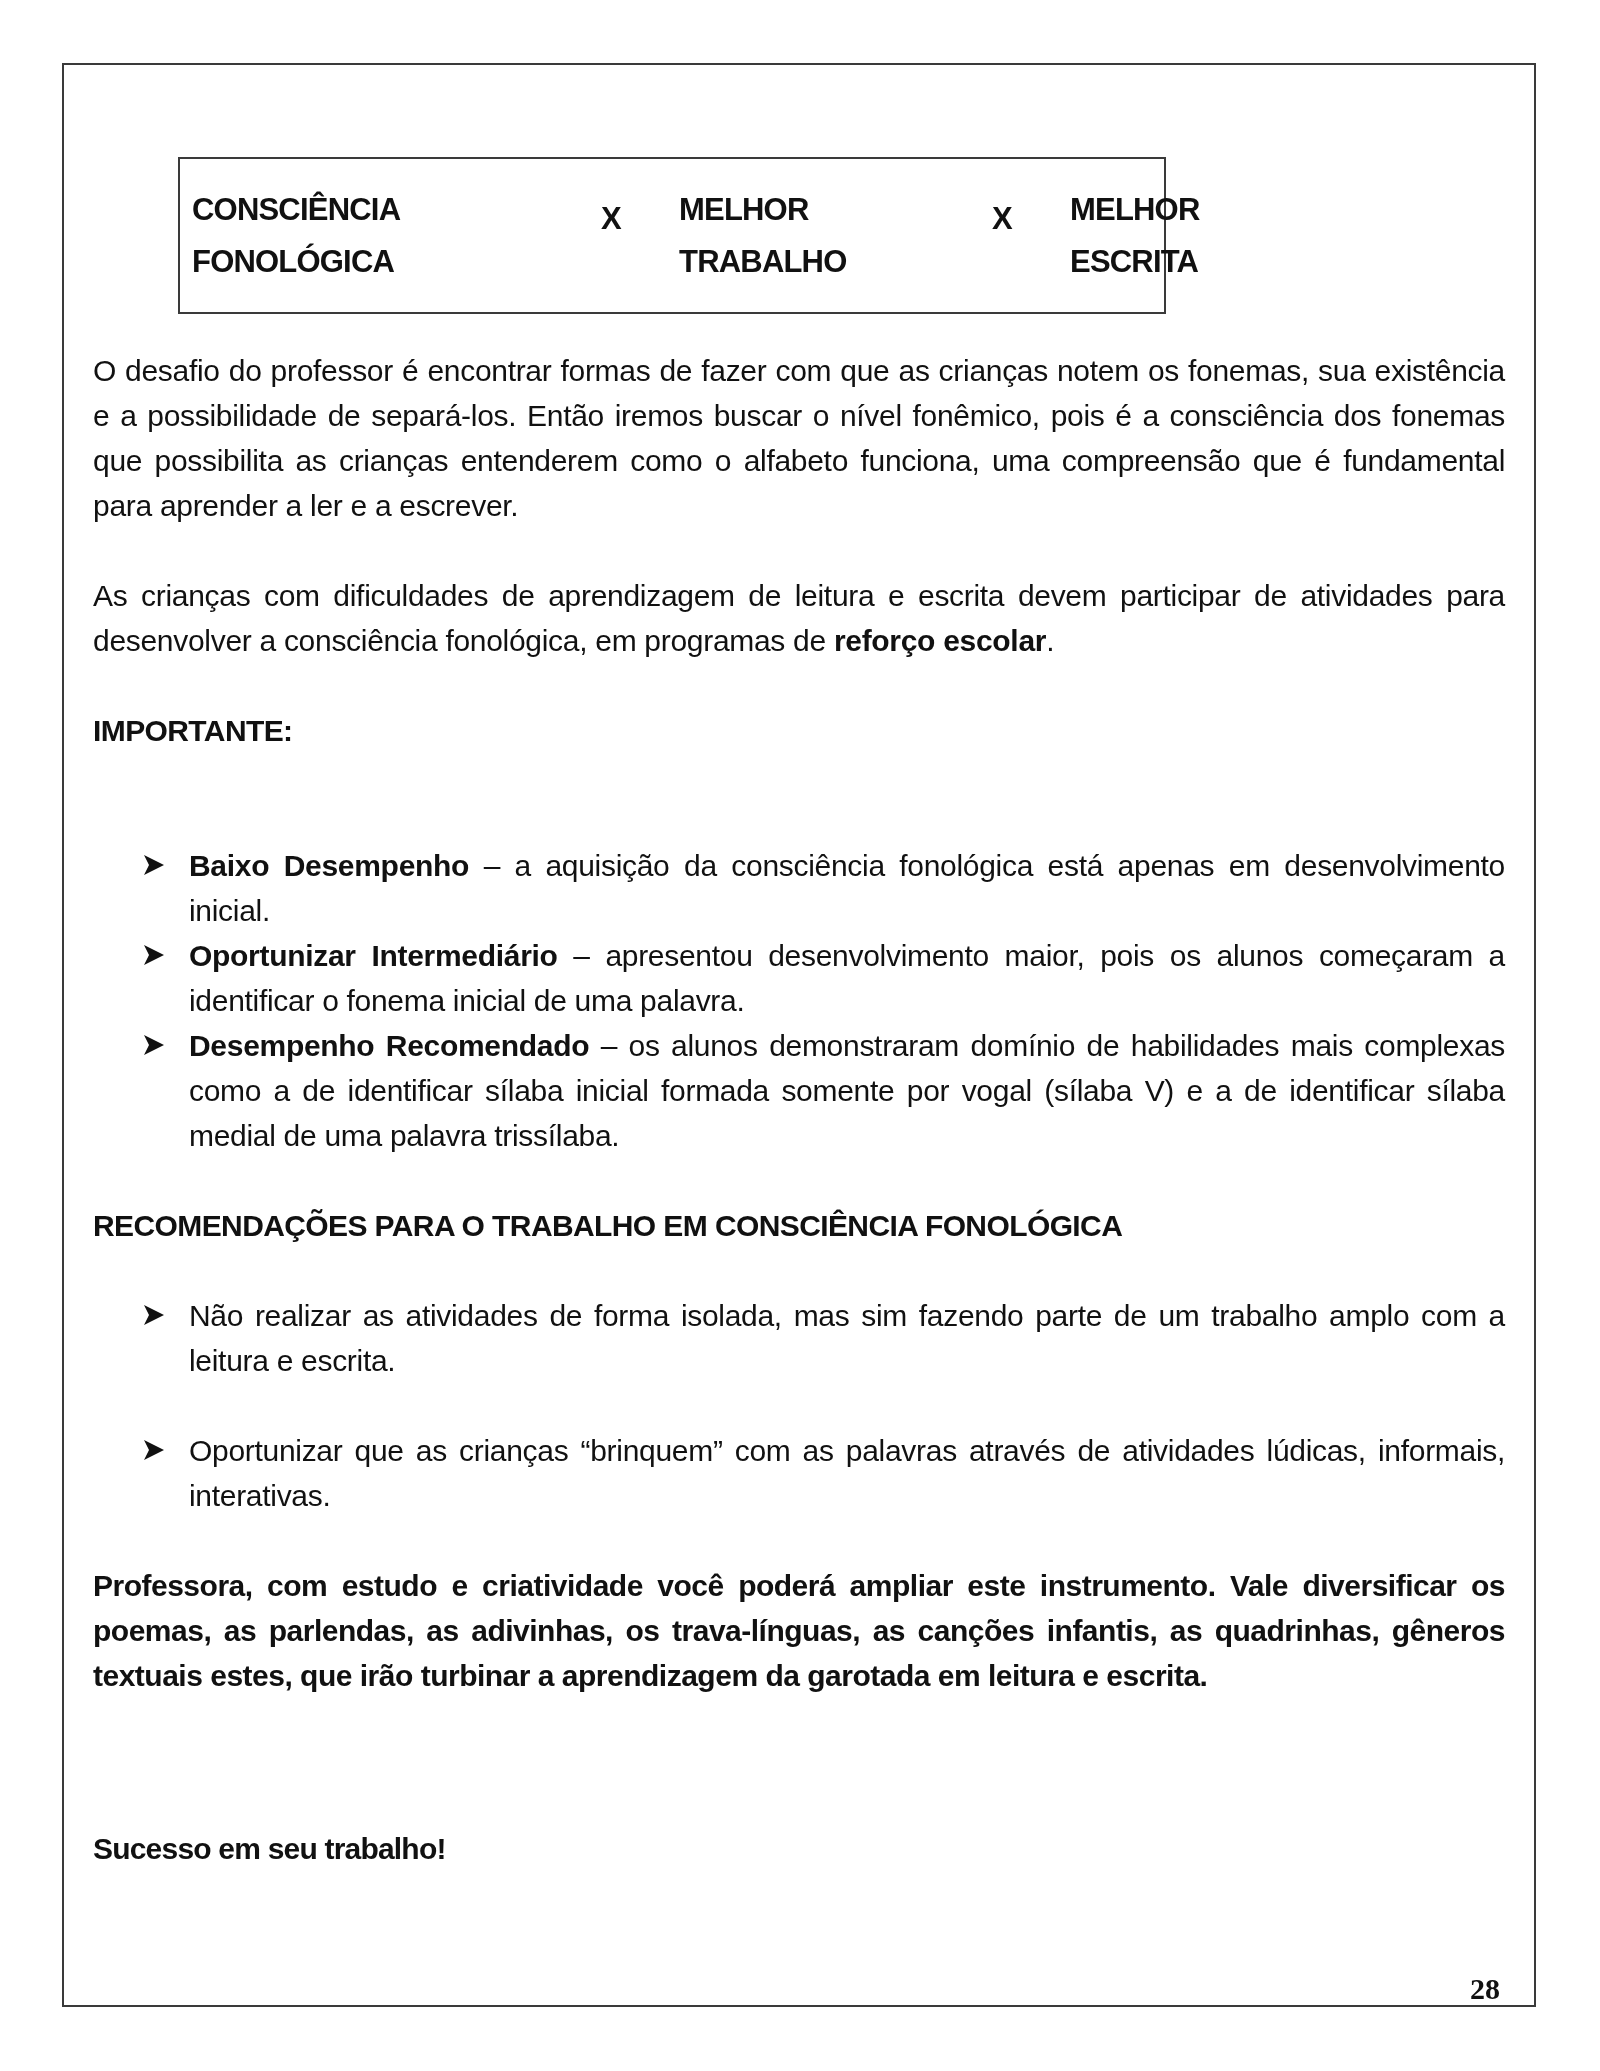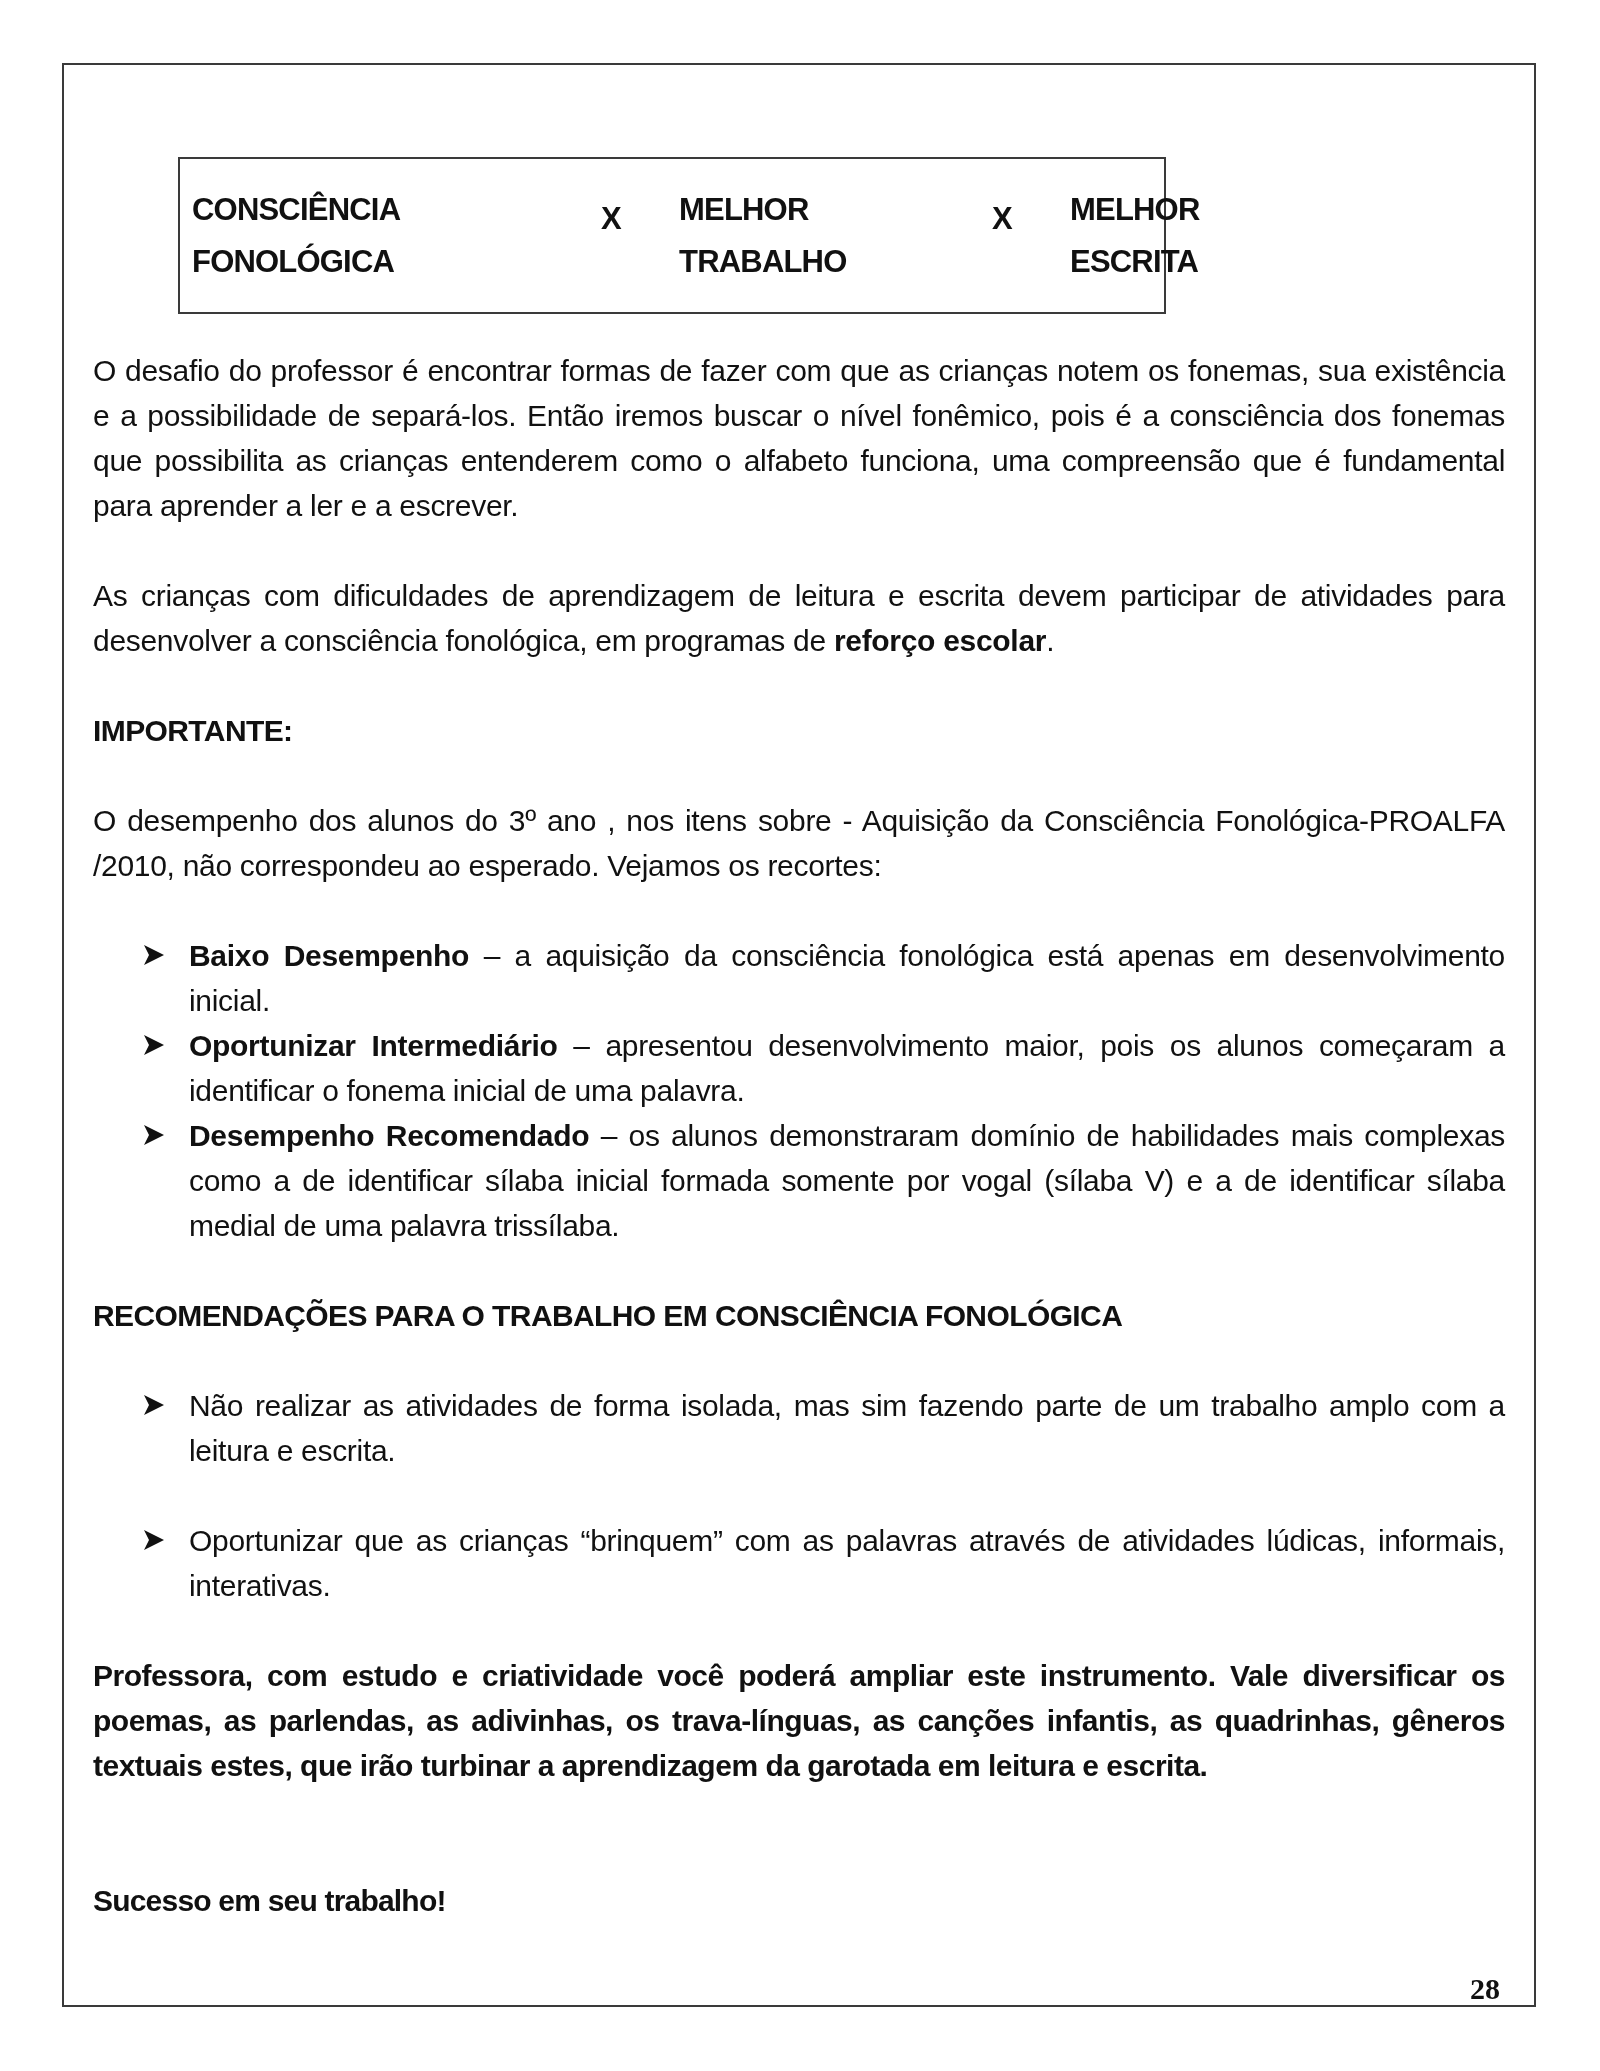--- a/index.html
+++ b/index.html
@@ -47,21 +47,20 @@
   </div>
 </div>
 
 <div class="content">
   <p class="p">O desafio do professor é encontrar formas de fazer com que as crianças notem os fonemas, sua existência e a possibilidade de separá-los. Então iremos buscar o nível fonêmico, pois é a consciência dos fonemas que possibilita as crianças entenderem como o alfabeto funciona, uma compreensão que é fundamental para aprender a ler e a escrever.</p>
   <div class="gap"></div>
   <p class="p"><span>As crianças com dificuldades de aprendizagem de leitura e escrita devem participar de atividades para desenvolver a consciência fonológica, em programas de </span><span class="b">reforço escolar</span><span>.</span></p>
   <div class="gap"></div>
   <p class="h">IMPORTANTE:</p>
   <div class="gap"></div>
-  <p class="p">O desempenho dos alunos do 3º ano , nos  itens  sobre - Aquisição da Consciência Fonológica-PROALFA /2010, não correspondeu  ao  esperado. Vejamos os recortes:</p>
   <div class="gap"></div>
   <ul class="arrows">
     <li>
       <svg class="arrow" viewBox="0 0 22 22">
           <polygon points="1,1 21,11 1,21 6,11" fill="#111"></polygon>
         </svg>
       <span class="b">Baixo Desempenho</span><span> – a aquisição da consciência fonológica está apenas em desenvolvimento inicial.</span>
     </li>
     <li>
       <svg class="arrow" viewBox="0 0 22 22">
@@ -93,16 +92,16 @@
       <svg class="arrow" viewBox="0 0 22 22">
           <polygon points="1,1 21,11 1,21 6,11" fill="#111"></polygon>
         </svg>
       <span>Oportunizar que as crianças “brinquem” com as palavras através de atividades lúdicas, informais, interativas.</span>
     </li>
   </ul>
   <div class="gap"></div>
   <p class="closing">Professora, com estudo e criatividade você poderá ampliar este instrumento. Vale diversificar os poemas, as parlendas, as adivinhas, os trava-línguas, as canções infantis, as quadrinhas, gêneros textuais estes, que irão turbinar a aprendizagem da garotada em leitura e escrita.</p>
   <div class="gap"></div>
   <div class="gap"></div>
-  <p class="h" style="letter-spacing:-0.8px;">Sucesso em seu trabalho!</p>
+  <p class="h" style="letter-spacing:-0.8px;margin-top:38px;">Sucesso em seu trabalho!</p>
 </div>
 
 <div class="pagenum">28</div>
 
 </body></html>

